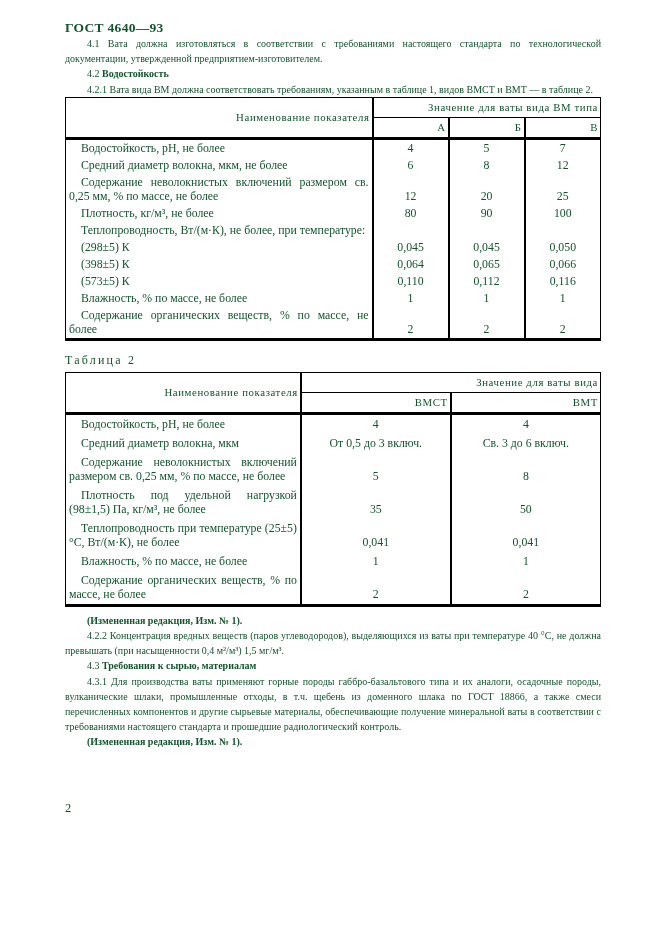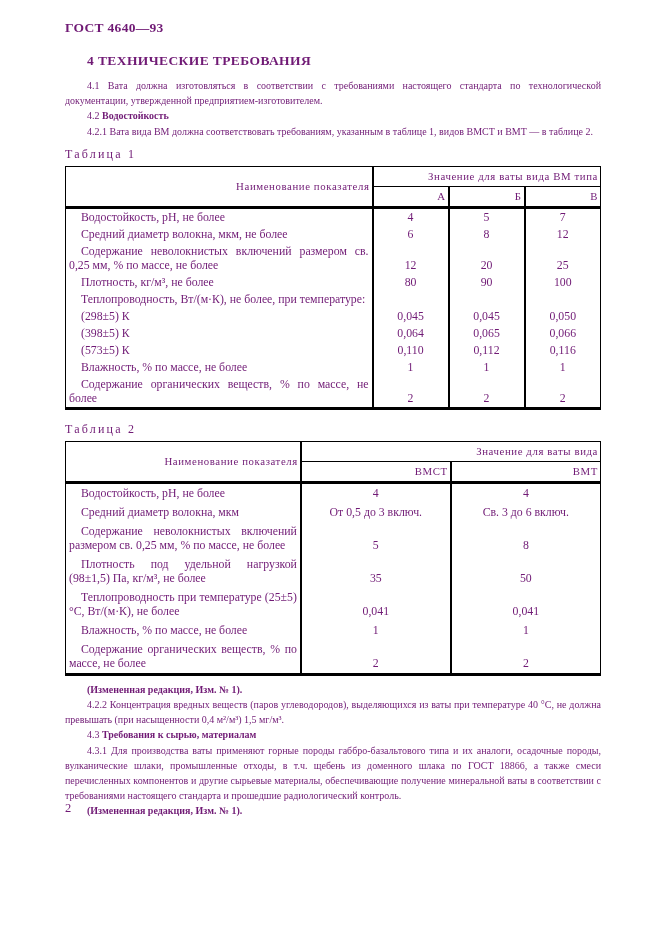--- a/index.html
+++ b/index.html
@@ -3,21 +3,21 @@
 <meta charset="utf-8">
 <style>
   html, body { margin: 0; padding: 0; }
   body { width: 661px; height: 936px; background: #ffffff; }
   .page {
     position: relative;
     width: 661px; height: 936px;
     box-sizing: border-box;
     padding: 20px 60px 16px 65px;
     background: #ffffff;
-    color: #701a75;
+    color: #14532d;
     font-family: "Liberation Serif", "DejaVu Serif", serif;
   }
   .doc-number { font-size: 13.5px; font-weight: 700; letter-spacing: .3px; }
   .section-heading {
     margin: 17px 0 9px; padding-left: 22px;
     font-size: 13.5px; font-weight: 700; letter-spacing: .4px;
   }
   .para {
     margin: 0; font-size: 10px; line-height: 15.2px;
     text-align: justify; text-indent: 22px;
@@ -53,29 +53,27 @@
   .t2 .cell-name, .t2 .cell-value { padding-top: 2.5px; padding-bottom: 2.5px; }
   .page-number { position: absolute; left: 65px; top: 801px; font-size: 12.5px; }
 </style>
 </head>
 <body>
 
 <div class="page">
 
   <div class="doc-number">ГОСТ 4640—93</div>
 
-  <div class="section-heading">4 ТЕХНИЧЕСКИЕ ТРЕБОВАНИЯ</div>
 
   <p class="para">4.1 Вата должна изготовляться в соответствии с требованиями настоящего стандарта по технологической документации, утвержденной предприятием-изготовителем.</p>
 
   <p class="para"><span>4.2</span> <span class="b">Водостойкость</span></p>
 
   <p class="para">4.2.1 Вата вида ВМ должна соответствовать требованиям, указанным в таблице 1, видов ВМСТ и ВМТ — в таблице 2.</p>
 
-  <div class="table-label">Таблица 1</div>
 
   <table class="gtable t1">
     <colgroup>
         <col class="col-name">
         <col class="col-val">
         <col class="col-val">
         <col class="col-val">
       </colgroup>
     <thead>
       <tr>

